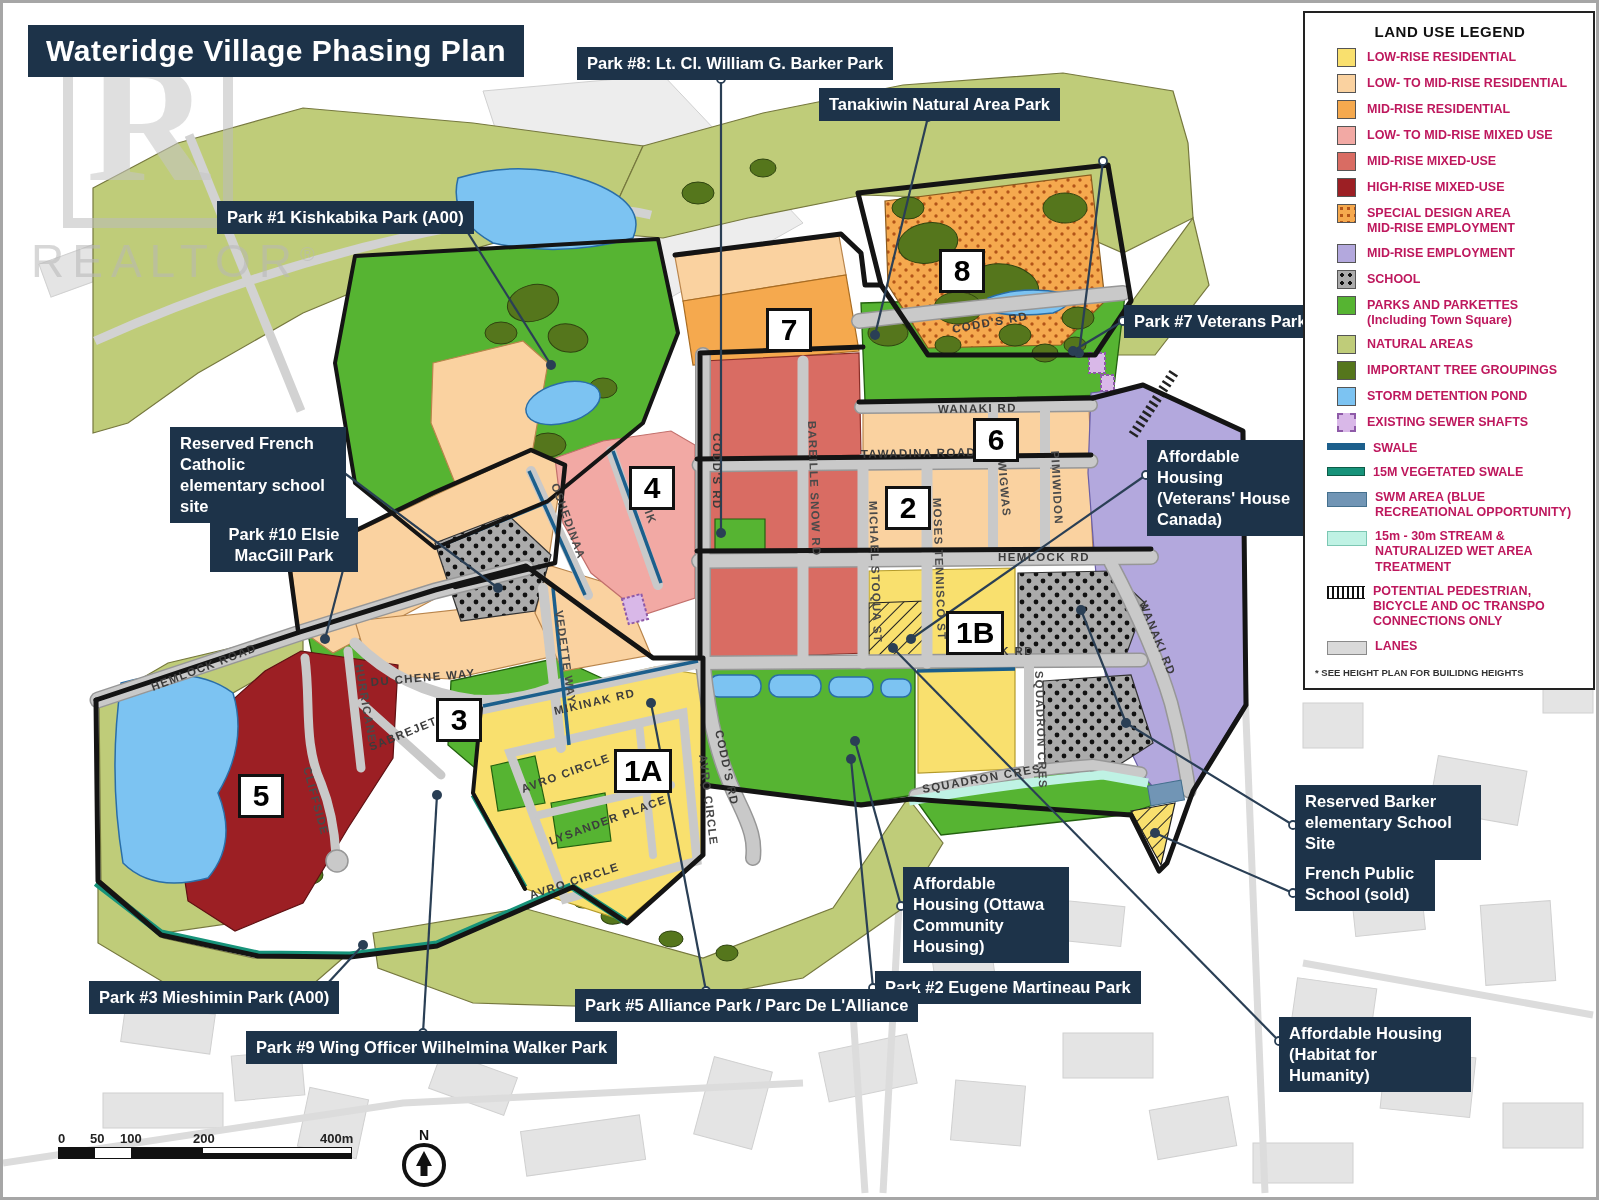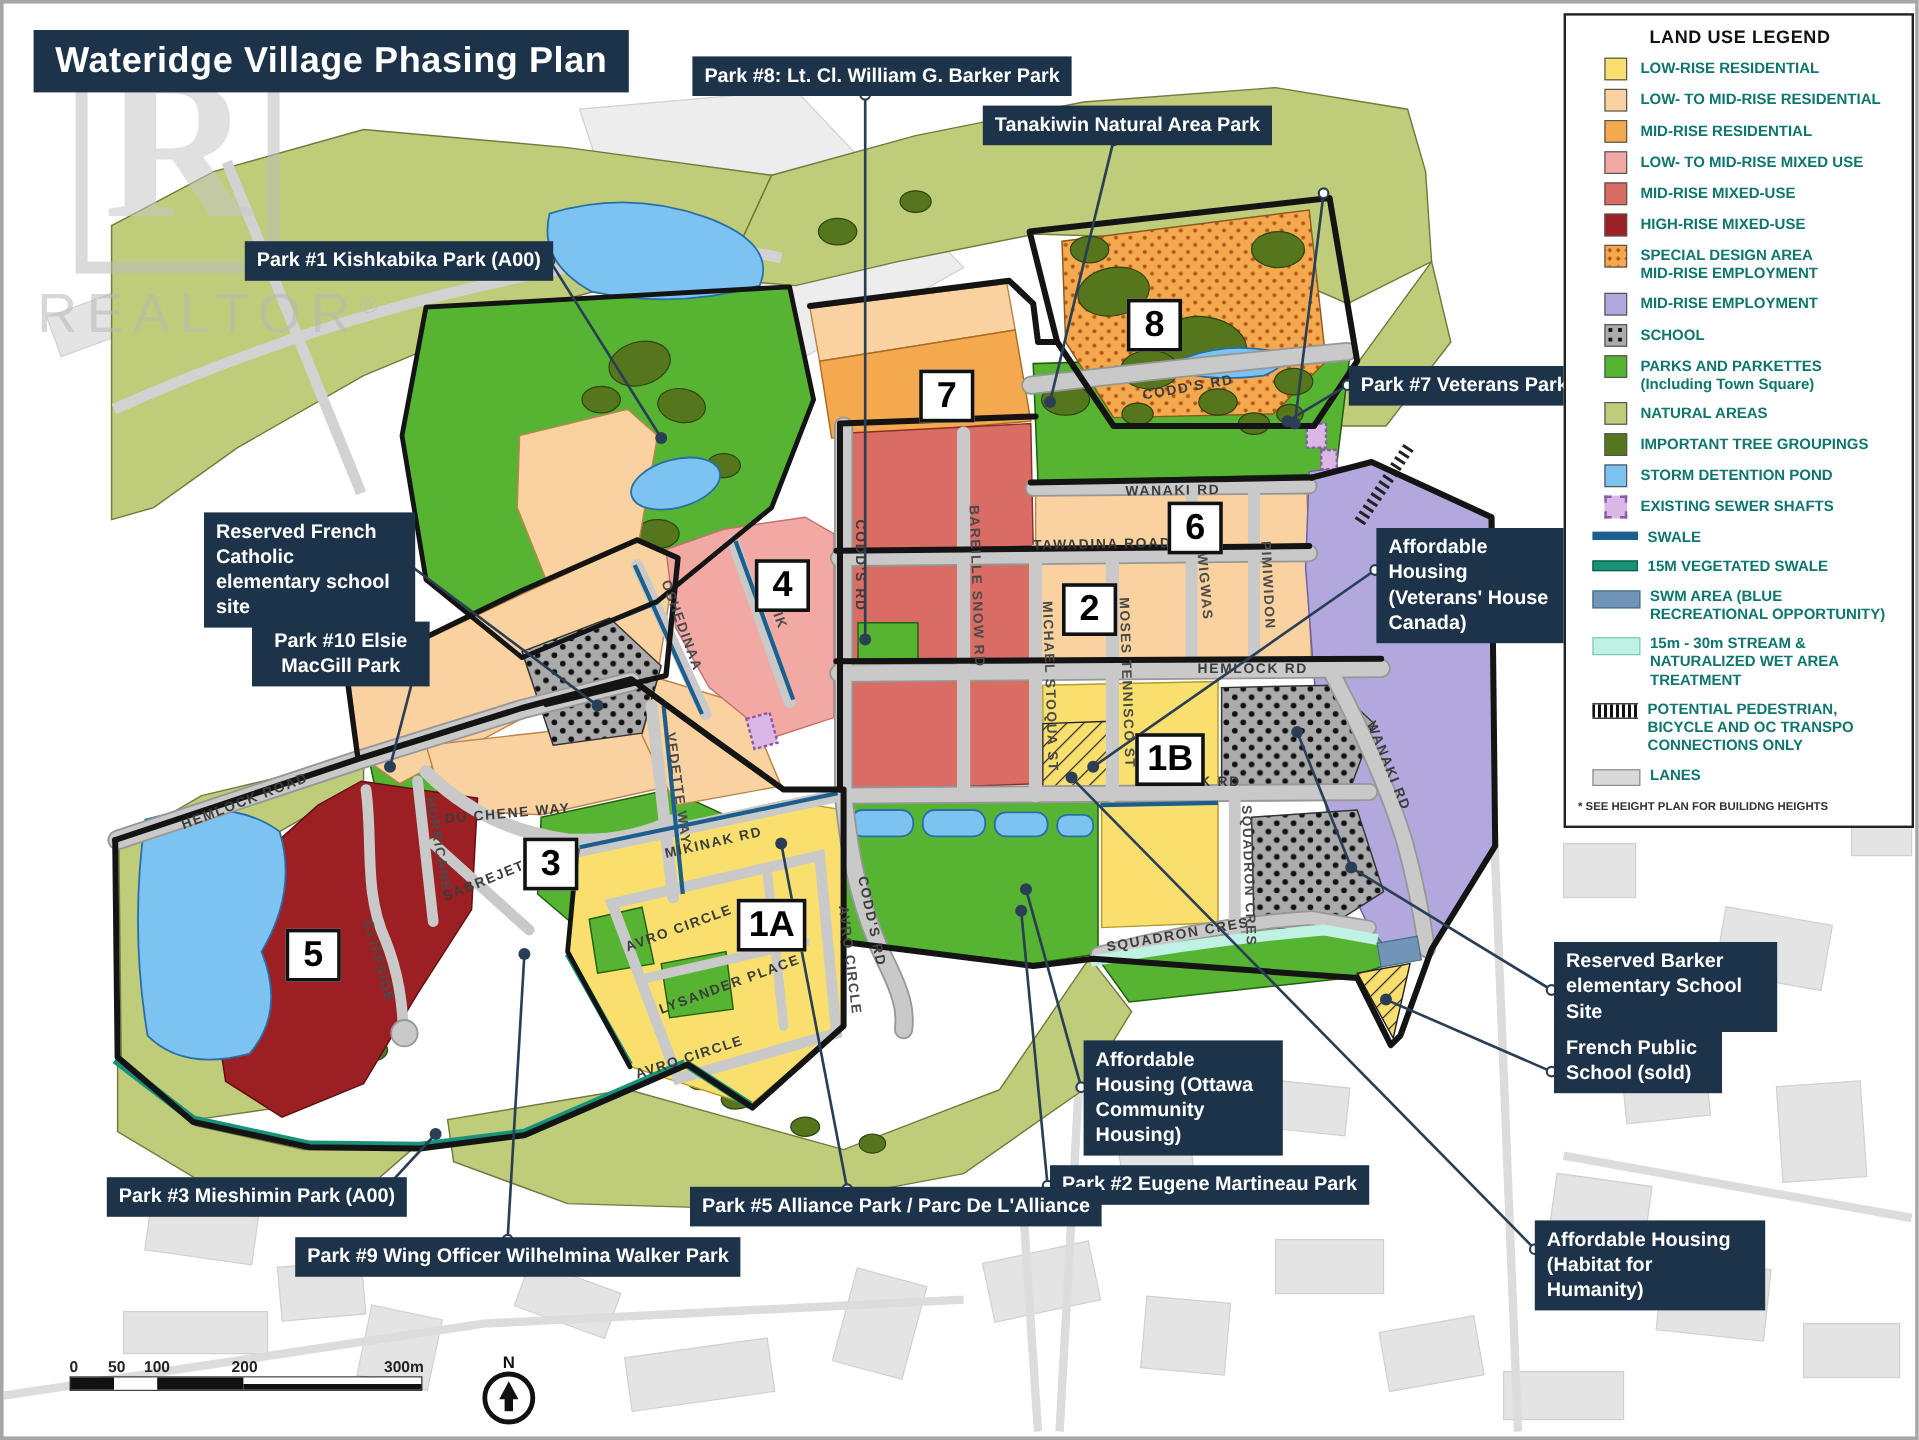--- a/index.html
+++ b/index.html
@@ -12,21 +12,21 @@
   .callout{position:absolute;background:#1d3349;color:#fff;font:bold 16.5px/1.28 "Liberation Sans",sans-serif;
     padding:6px 10px;z-index:30;}
   .nw{white-space:nowrap;}
   .ctr{text-align:center;}
   .phase{position:absolute;background:#fff;border:3px solid #111;color:#000;
     font:bold 30px/1 "Liberation Sans",sans-serif;text-align:center;z-index:26;padding:4px 7px;min-width:26px;}
   .legend{position:absolute;left:1300px;top:8px;width:292px;background:#fff;border:2px solid #222;
     z-index:35;padding:8px 8px 10px 10px;box-sizing:border-box;}
   .lg-title{font:bold 15px "Liberation Sans",sans-serif;color:#111;text-align:center;margin:2px 0 8px 0;letter-spacing:.5px;}
   .lg-row{display:flex;align-items:flex-start;margin:0 0 7px 0;}
-  .lg-label{font:bold 12.5px/1.22 "Liberation Sans",sans-serif;color:#0f766e;white-space:pre-line;padding-top:2px;}
+  .lg-label{font:bold 12.5px/1.22 "Liberation Sans",sans-serif;color:#be185d;white-space:pre-line;padding-top:2px;}
   .sw{flex:0 0 auto;width:19px;height:19px;border:1px solid #555;margin:0 11px 0 22px;box-sizing:border-box;}
   .sw-dots-special{background-color:#F5A94E;background-image:radial-gradient(#b35418 1.6px,transparent 1.7px);background-size:7px 7px;}
   .sw-dots-school{background-color:#ABABAB;background-image:radial-gradient(#111 1.8px,transparent 1.9px);background-size:8px 8px;}
   .sw-sewer{background:#D9B8E8;border:2px dashed #8e5aa8;}
   .bar{flex:0 0 auto;box-sizing:border-box;margin:4px 8px 0 12px;}
   .bar-swale{width:38px;height:7px;background:#1C5F8C;border:none;}
   .bar-veg{width:38px;height:9px;background:#17937A;border:1px solid #0d5c48;}
   .bar-swm{width:40px;height:15px;background:#7195B5;border:1px solid #44708e;}
   .bar-stream{width:40px;height:15px;background:#BFF2E4;border:1px solid #7cc7b3;}
   .bar-ped{width:38px;height:13px;background:repeating-linear-gradient(90deg,#111 0 2px,transparent 2px 5px);border-top:1px solid #111;border-bottom:1px solid #111;}
@@ -462,21 +462,21 @@
 BICYCLE AND OC TRANSPO
 CONNECTIONS ONLY</span>
       </div>
   <div class="lg-row">
         <span class="bar bar-lanes"></span>
         <span class="lg-label">LANES</span>
       </div>
   <div class="lg-footnote">* SEE HEIGHT PLAN FOR BUILIDNG HEIGHTS</div>
 </div>
 
-<div class="callout nw" style="left:201px;top:198px">Park #1 Kishkabika Park (A00)</div>
+<div class="callout nw" style="left:214px;top:198px">Park #1 Kishkabika Park (A00)</div>
 <div class="callout nw" style="left:574px;top:44px">Park #8: Lt. Cl. William G. Barker Park</div>
 <div class="callout nw" style="left:816px;top:85px">Tanakiwin Natural Area Park</div>
 <div class="callout nw" style="left:1121px;top:302px">Park #7 Veterans Park</div>
 <div class="callout" style="left:167px;top:424px;width:156px">Reserved French Catholic elementary school site</div>
 <div class="callout ctr" style="left:207px;top:515px;width:128px">Park #10 Elsie MacGill Park</div>
 <div class="callout" style="left:1144px;top:437px;width:148px">Affordable Housing (Veterans' House Canada)</div>
 <div class="callout" style="left:1292px;top:782px;width:166px">Reserved Barker elementary School Site</div>
 <div class="callout" style="left:1292px;top:854px;width:120px">French Public School (sold)</div>
 <div class="callout" style="left:900px;top:864px;width:146px">Affordable Housing (Ottawa Community Housing)</div>
 <div class="callout nw" style="left:872px;top:968px">Park #2 Eugene Martineau Park</div>
@@ -494,21 +494,21 @@
 <div class="phase" style="left:970px;top:415px">6</div>
 <div class="phase" style="left:763px;top:305px">7</div>
 <div class="phase" style="left:936px;top:246px">8</div>
 
 <div class="scalebar">
   <div class="sb-ticks">
     <span style="left:0">0</span>
     <span style="left:32px">50</span>
     <span style="left:62px">100</span>
     <span style="left:135px">200</span>
-    <span style="left:262px">300m</span>
+    <span style="left:262px">400m</span>
   </div>
   <div class="sb-bar">
     <i style="width:36px;background:#111"></i>
     <i style="width:36px;background:#fff"></i>
     <i style="width:72px;background:#111"></i>
     <i style="width:148px;background:linear-gradient(#fff 0 50%,#111 50% 100%)"></i>
   </div>
 </div>
 
 <div class="north">

